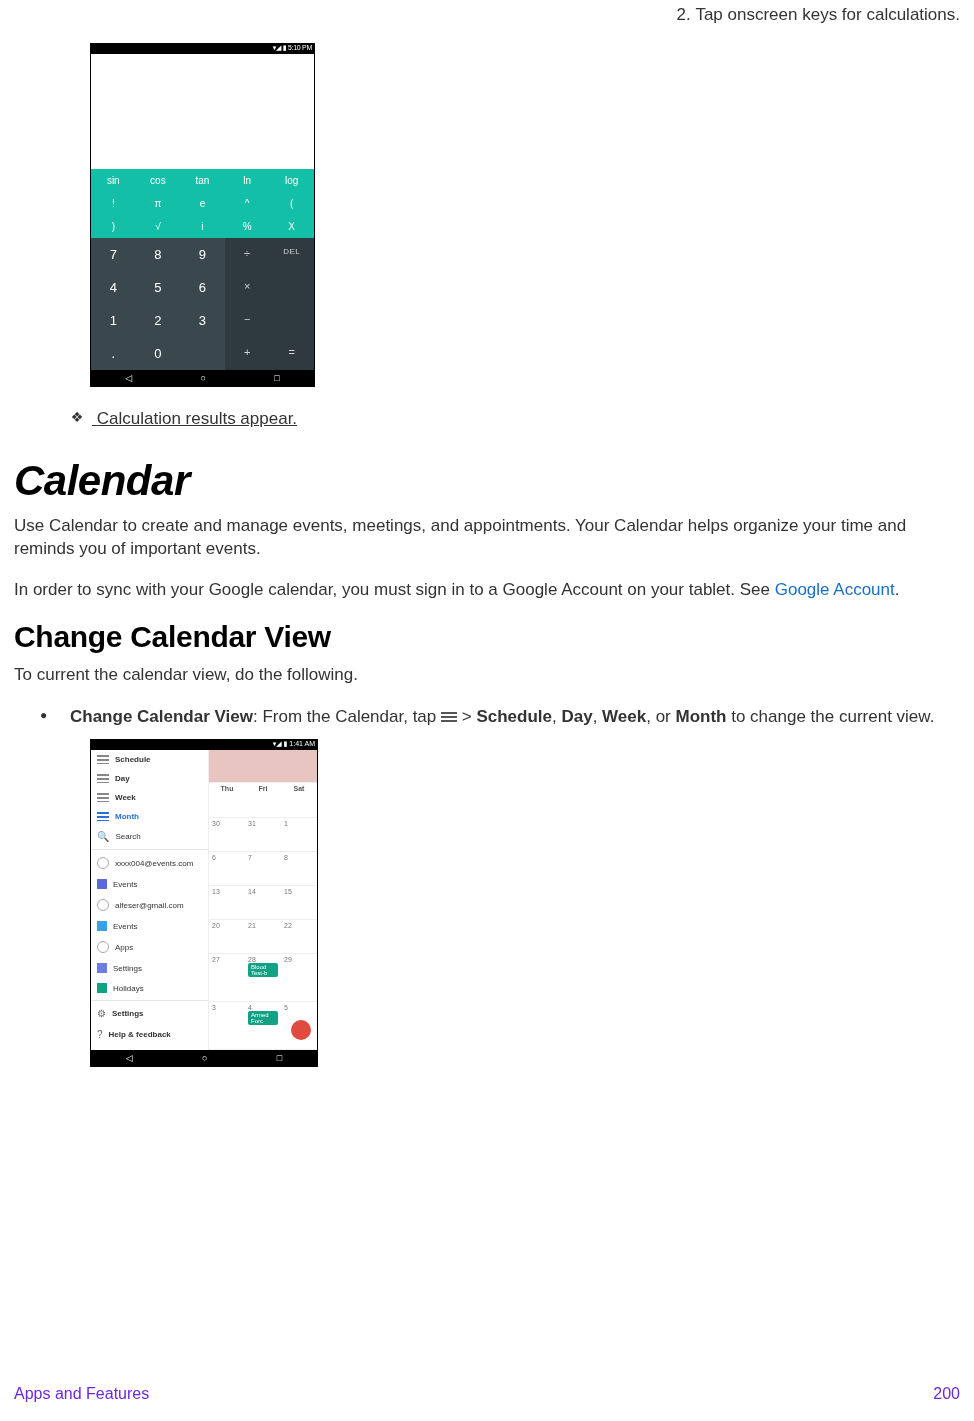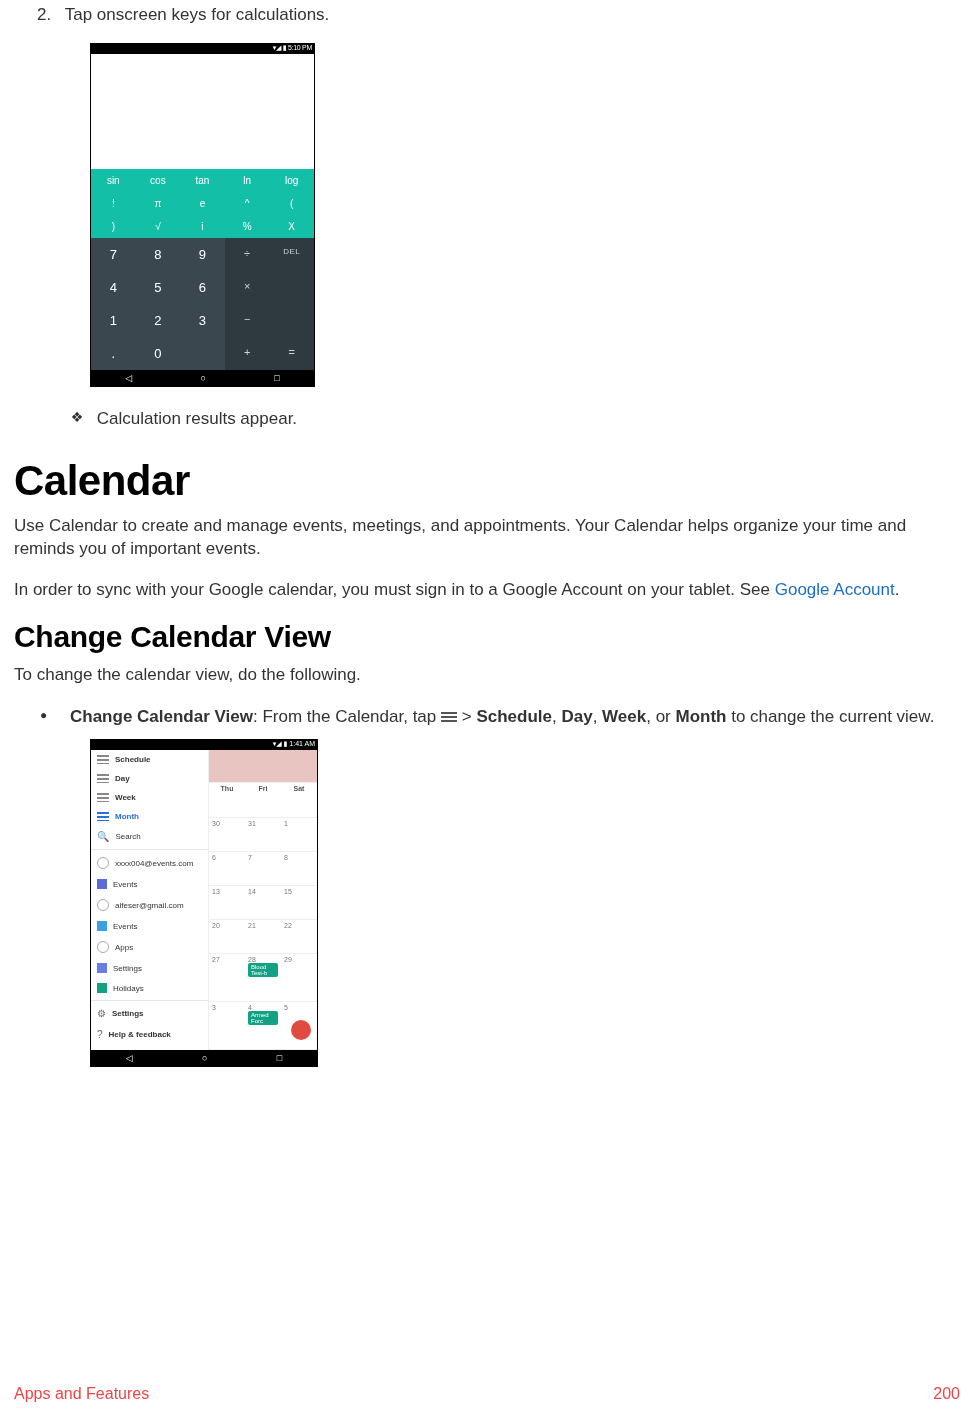--- a/index.html
+++ b/index.html
@@ -13,21 +13,21 @@
     position: relative;
     padding: 5px 14px 0 14px;
   }
   .step-num {
     display: inline-block;
     width: 46px;
     padding-left: 23px;
     vertical-align: top;
   }
   .step-text { display: inline-block; }
-  .step-row { margin-bottom: 18px; }
+  .step-row { margin-bottom: 18px; text-align: right; }
 
   
   .calc-shot {
     width: 225px;
     margin-left: 76px;
     border: 1px solid #000;
     background: #000;
     margin-bottom: 22px;
   }
   .calc-status {
@@ -56,33 +56,34 @@
   }
   .op-col span { text-align: center; font-size: 11px; padding: 9px 0; }
   .op-col .del { font-size: 8px; letter-spacing: 0.5px; }
   .navbar {
     background: #000; height: 16px;
     display: flex; justify-content: space-around; align-items: center;
     color: #fff; font-size: 9px;
   }
 
   
-  .diamond-row { margin-left: 48px; margin-bottom: 28px; }
+  .diamond-row { margin-left: 48px; margin-bottom: 28px; text-decoration: underline; }
   .diamond {
     display: inline-block; width: 30px; text-align: center;
     vertical-align: top; font-size: 14px;
   }
 
   h1 {
     font-family: Arial, Helvetica, sans-serif;
     font-weight: 900;
     font-size: 42px;
     color: #000;
     margin-bottom: 10px;
     letter-spacing: -0.5px;
+    font-style: italic;
   }
   h2 {
     font-family: Arial, Helvetica, sans-serif;
     font-weight: 900;
     font-size: 30px;
     color: #000;
     margin-bottom: 10px;
     letter-spacing: -0.3px;
   }
   .para { margin-bottom: 18px; line-height: 1.35; }
@@ -164,21 +165,21 @@
     background:#e04a3f;
   }
   .cal-nav {
     background:#000; height:16px;
     display:flex; justify-content:space-around; align-items:center;
     color:#fff; font-size:9px;
   }
   .footer {
     position:absolute; bottom:18px; left:14px; right:14px;
     display:flex; justify-content:space-between;
-    font-size:16px; color:#ef4444;text-align:right;
+    font-size:16px; color:#6d28d9;text-align:right;
   }
 </style>
 </head>
 <body>
 
 <div class="step-row">
   <span class="step-num">2.</span>
   <span class="step-text">Tap onscreen keys for calculations.</span>
 </div>
 
@@ -248,21 +249,21 @@
   <span>Calculation results appear.</span>
 </div>
 
 <h1>Calendar</h1>
 <p class="para">Use Calendar to create and manage events, meetings, and appointments. Your Calendar helps organize your time and reminds you of important events.</p>
 <p class="para">
   <span>In order to sync with your Google calendar, you must sign in to a Google Account on your tablet. See </span><span class="link">Google Account</span><span>.</span>
 </p>
 
 <h2>Change Calendar View</h2>
-<p class="para">To change the calendar view, do the following.</p>
+<p class="para">To current the calendar view, do the following.</p>
 
 <div class="bullet-row">
   <div class="bullet-sym">●</div>
   <div class="bullet-body">
     <b>Change Calendar View</b><span>: From the Calendar, tap </span>
     <span class="menu-icon"><span></span><span></span><span></span></span>
     <span> &gt; </span>
     <b>Schedule</b><span>, </span>
     <b>Day</b><span>, </span>
     <b>Week</b><span>, or </span>

